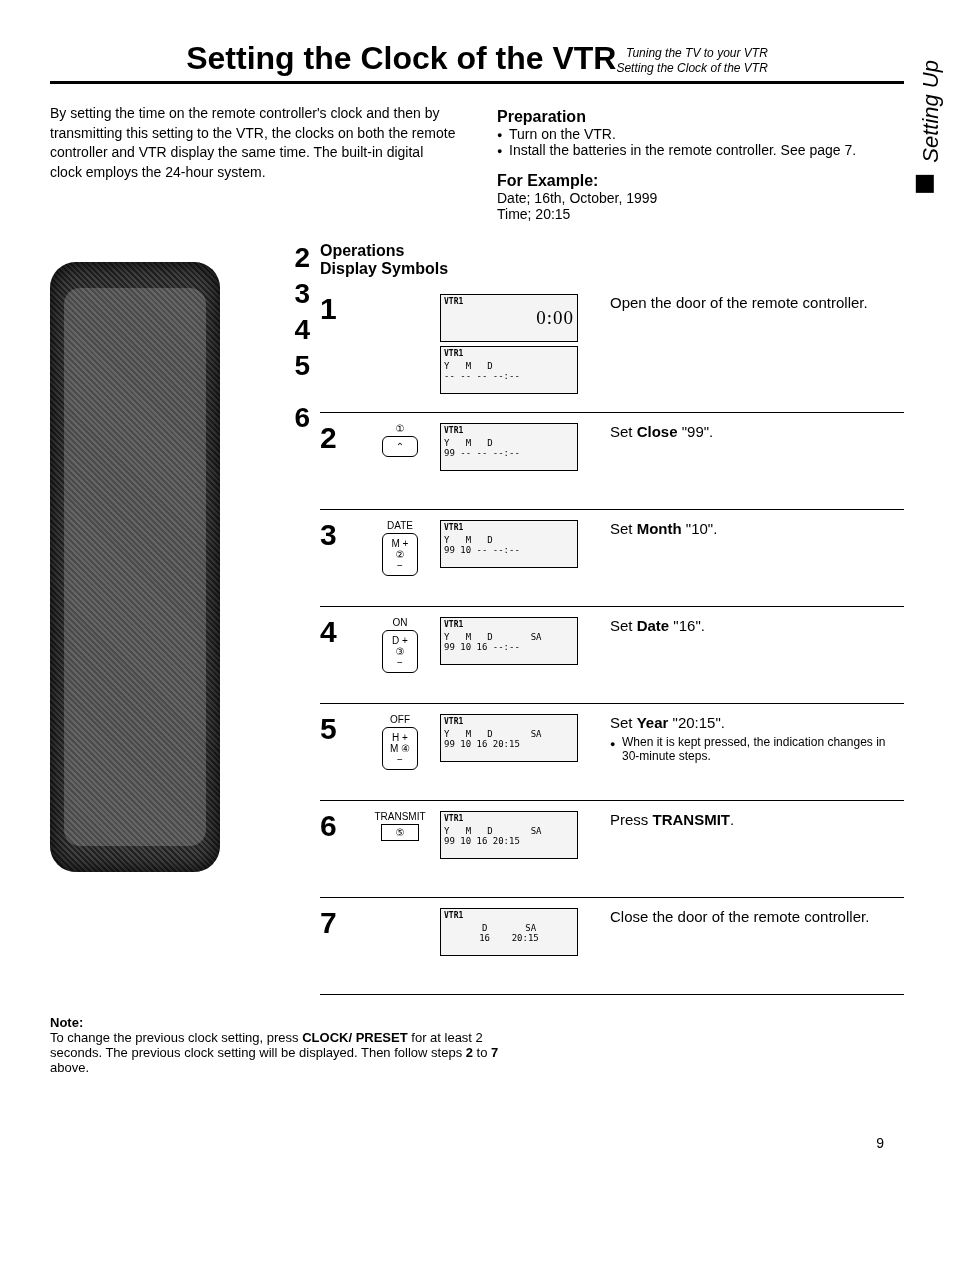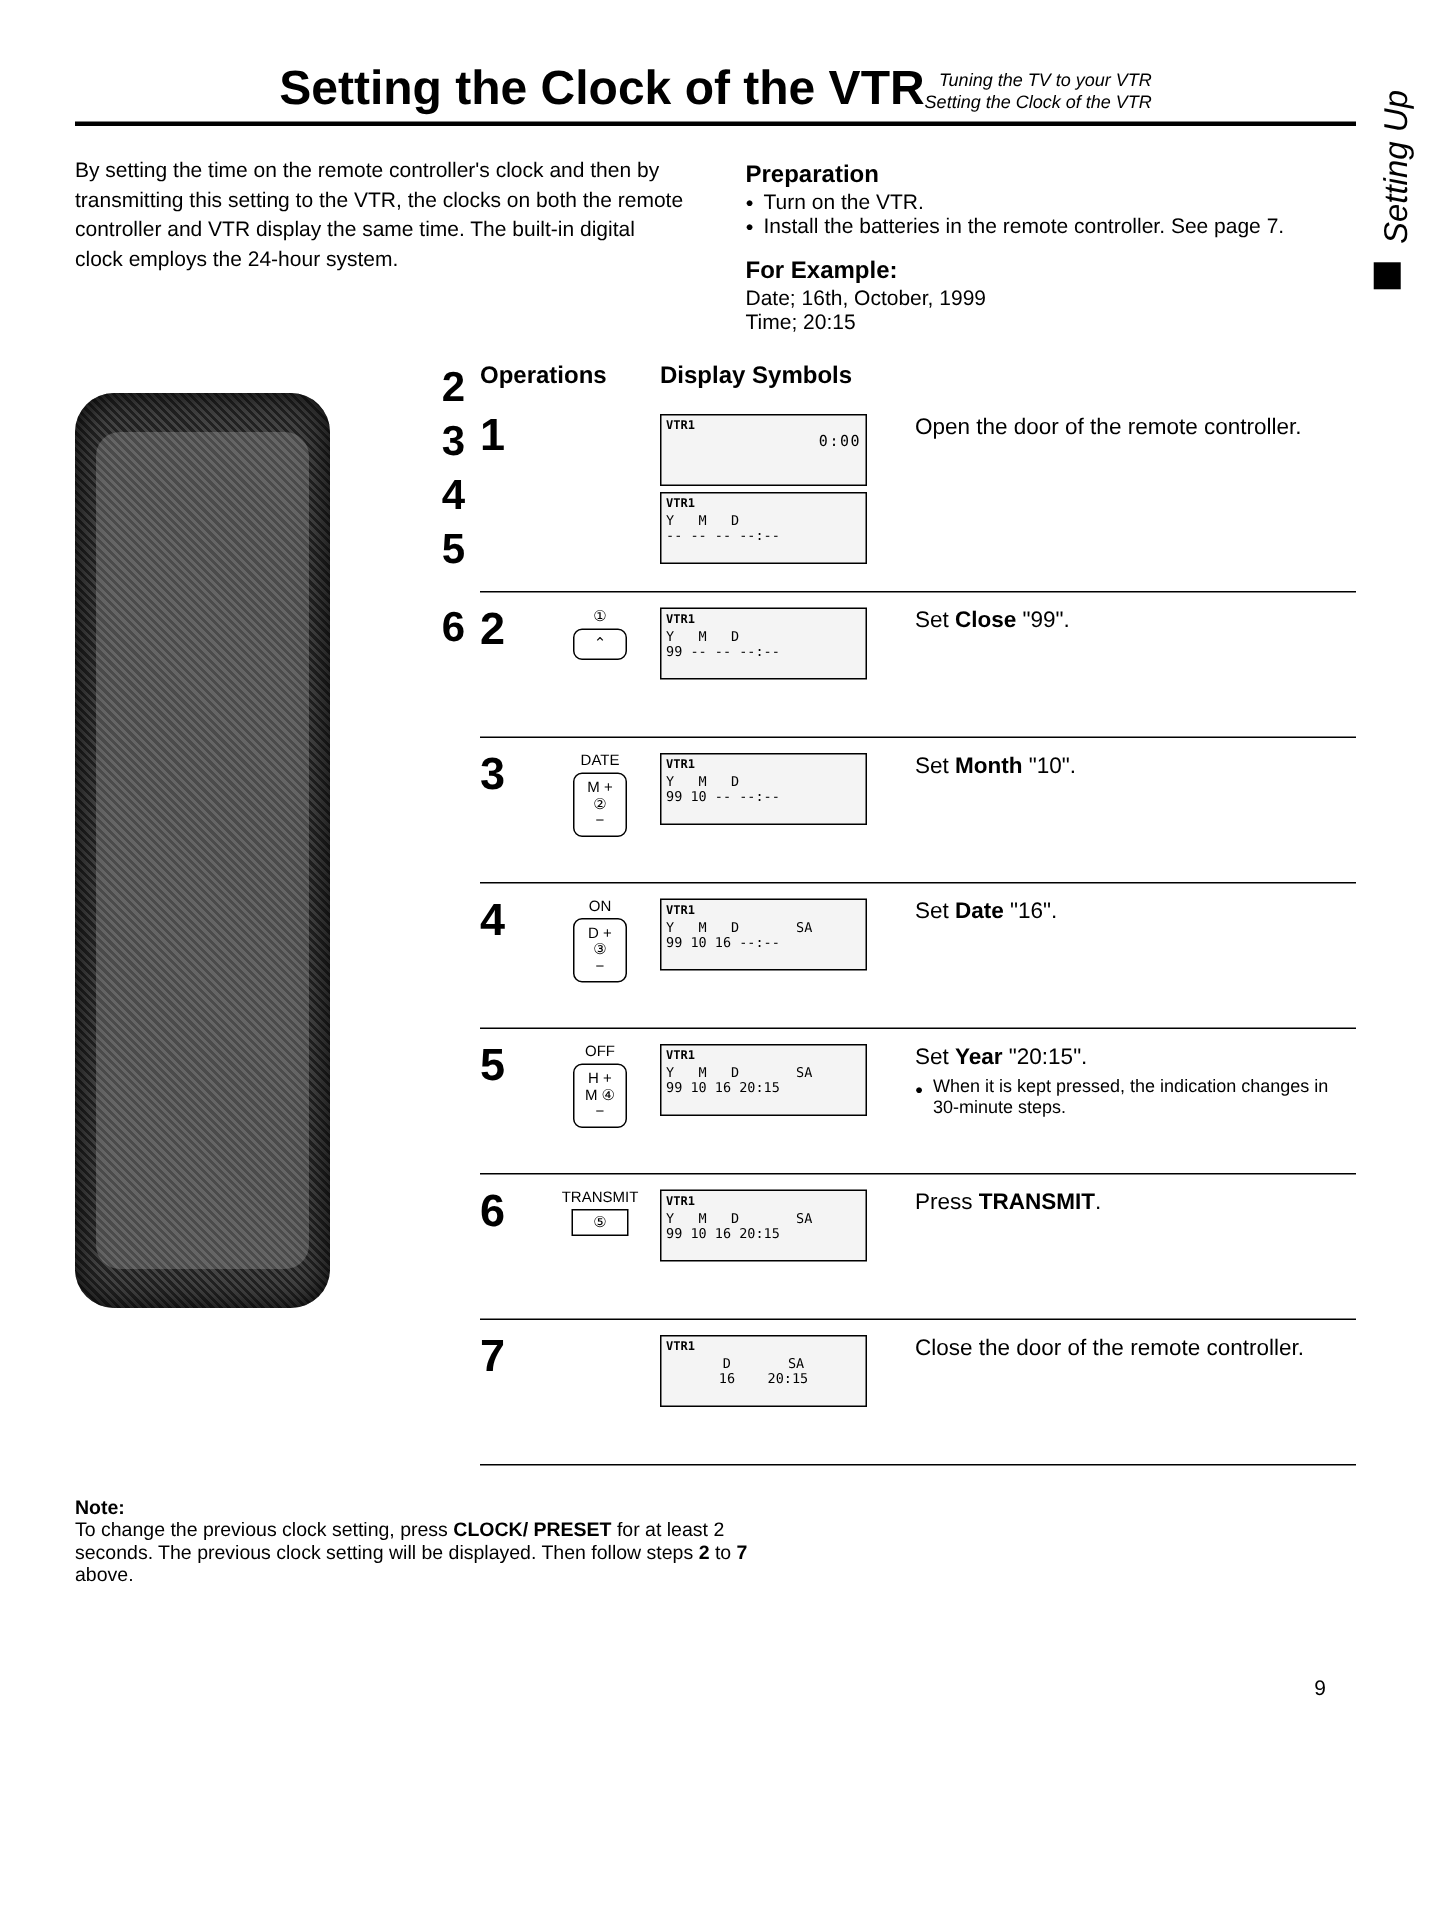--- a/index.html
+++ b/index.html
@@ -87,20 +87,21 @@
     position: absolute;
     right: 0;
     font-size: 28px;
     font-weight: bold;
   }
   .ops-header {
     display: flex;
     font-weight: bold;
     font-size: 16px;
     margin-bottom: 6px;
+    flex-direction: column;
   }
   .ops-header .c1 { width: 120px; }
   .ops-header .c2 { width: 160px; }
   .step-row {
     display: flex;
     align-items: flex-start;
     border-bottom: 1px solid #000;
     padding: 10px 0 14px 0;
     min-height: 72px;
   }
@@ -155,22 +156,23 @@
     margin-bottom: 4px;
     line-height: 1.2;
     position: relative;
   }
   .display-box .tag {
     font-size: 8px;
     font-weight: bold;
   }
   .display-box .big {
     text-align: right;
-    font-size: 10px;
+    font-size: 19px;
     letter-spacing: 1px;
+    font-family: Liberation Serif, serif;
   }
   .display-box .line2 {
     font-size: 9px;
     margin-top: 2px;
   }
   .desc-col {
     flex: 1;
     font-size: 15px;
     padding-left: 10px;
   }

